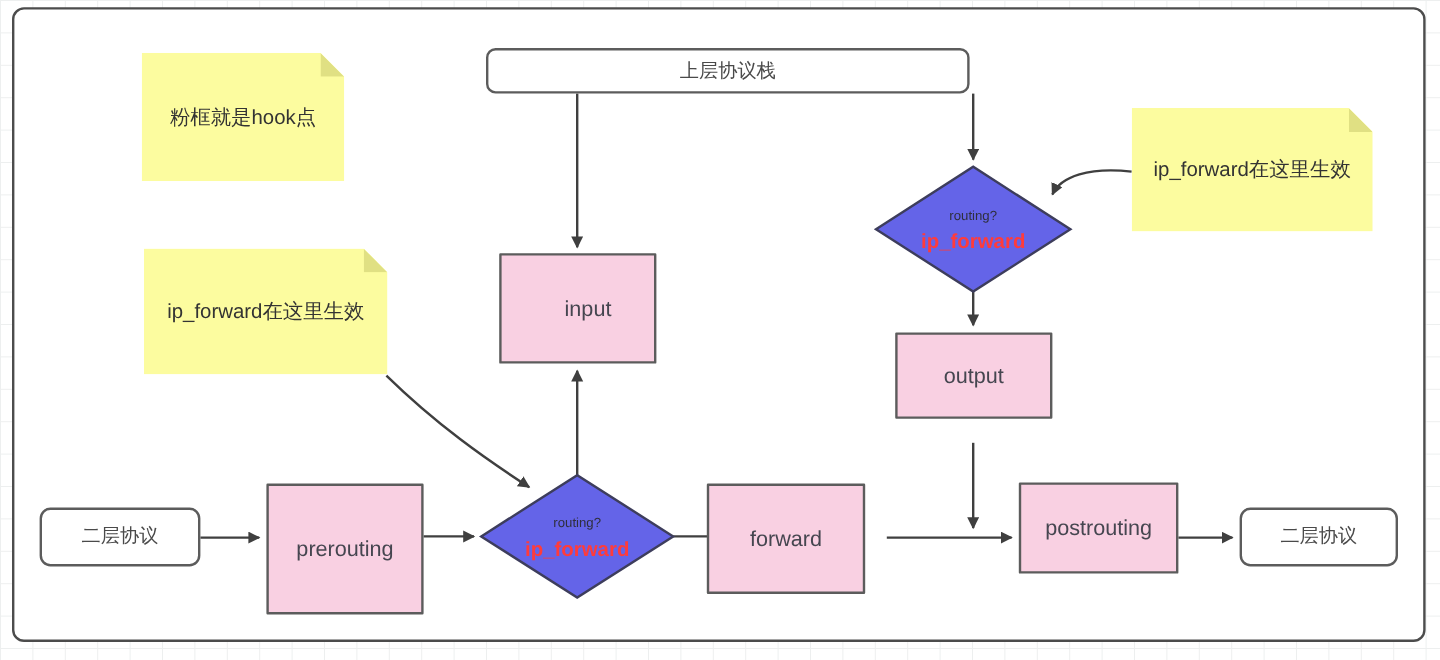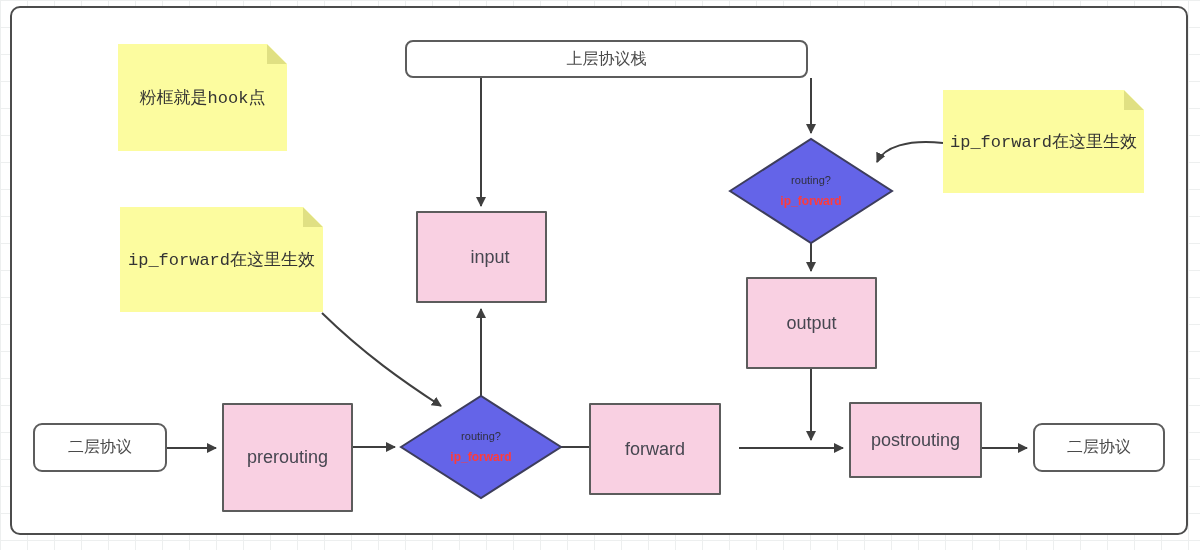--- a/index.html
+++ b/index.html
@@ -26,33 +26,32 @@
     background:#f9d0e2;border:2px solid #5c5c5c;border-radius:1px;
     font-size:18px;
   }
   .roundbox{
     background:#ffffff;border:2px solid #5c5c5c;border-radius:9px;
     font-size:16px;color:#4a4a4a;
   }
   .note{
     background:#fcfc9f;font-size:17px;color:#333333;
     clip-path:polygon(0 0, calc(100% - 20px) 0, 100% 20px, 100% 100%, 0 100%);
-    font-family:Liberation Mono, monospace;
   }
   .note .fold{
     position:absolute;top:0;right:0;width:20px;height:20px;
     background:#e0e083;
     clip-path:polygon(0 0, 100% 100%, 0 100%);
   }
   .diamond-label{
     position:absolute;display:flex;flex-direction:column;align-items:center;
     justify-content:center;line-height:21px;
   }
   .diamond-label .q{font-size:11px;color:#2f2f3d;}
-  .diamond-label .hl{font-size:12px;font-weight:bold;color:#ff3b3b;}
+  .diamond-label .hl{font-size:17px;font-weight:bold;color:#ff3b3b;}
   svg.connectors{position:absolute;left:0;top:0;pointer-events:none;}
   .lbl{pointer-events:none;}
 </style>
 </head>
 <body>
 
 <div class="frame"></div>
 
 <svg class="connectors" width="1200" height="550" viewBox="0 0 1200 550">
   <defs>
@@ -103,21 +102,21 @@
 </div>
 
 <div class="node roundbox" style="left:1033px;top:423px;width:132px;height:49px;">
   <span class="lbl">二层协议</span>
 </div>
 
 <div class="node hookbox" style="left:416px;top:211px;width:131px;height:92px;padding-left:17px;">
   <span class="lbl">input</span>
 </div>
 
-<div class="node hookbox" style="left:746px;top:277px;width:131px;height:92px;">
+<div class="node hookbox" style="left:746px;top:277px;width:131px;height:72px;">
   <span class="lbl">output</span>
 </div>
 
 <div class="node hookbox" style="left:222px;top:403px;width:131px;height:109px;">
   <span class="lbl">prerouting</span>
 </div>
 
 <div class="node hookbox" style="left:589px;top:403px;width:132px;height:92px;">
   <span class="lbl">forward</span>
 </div>

